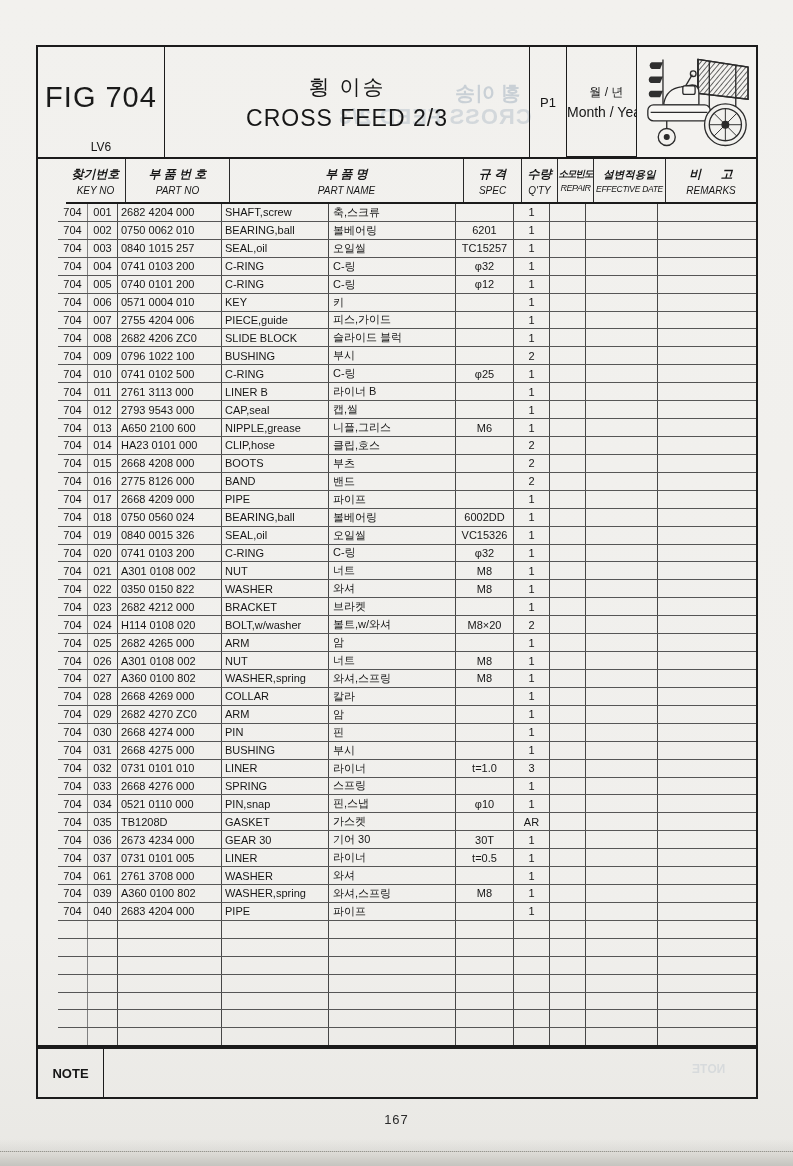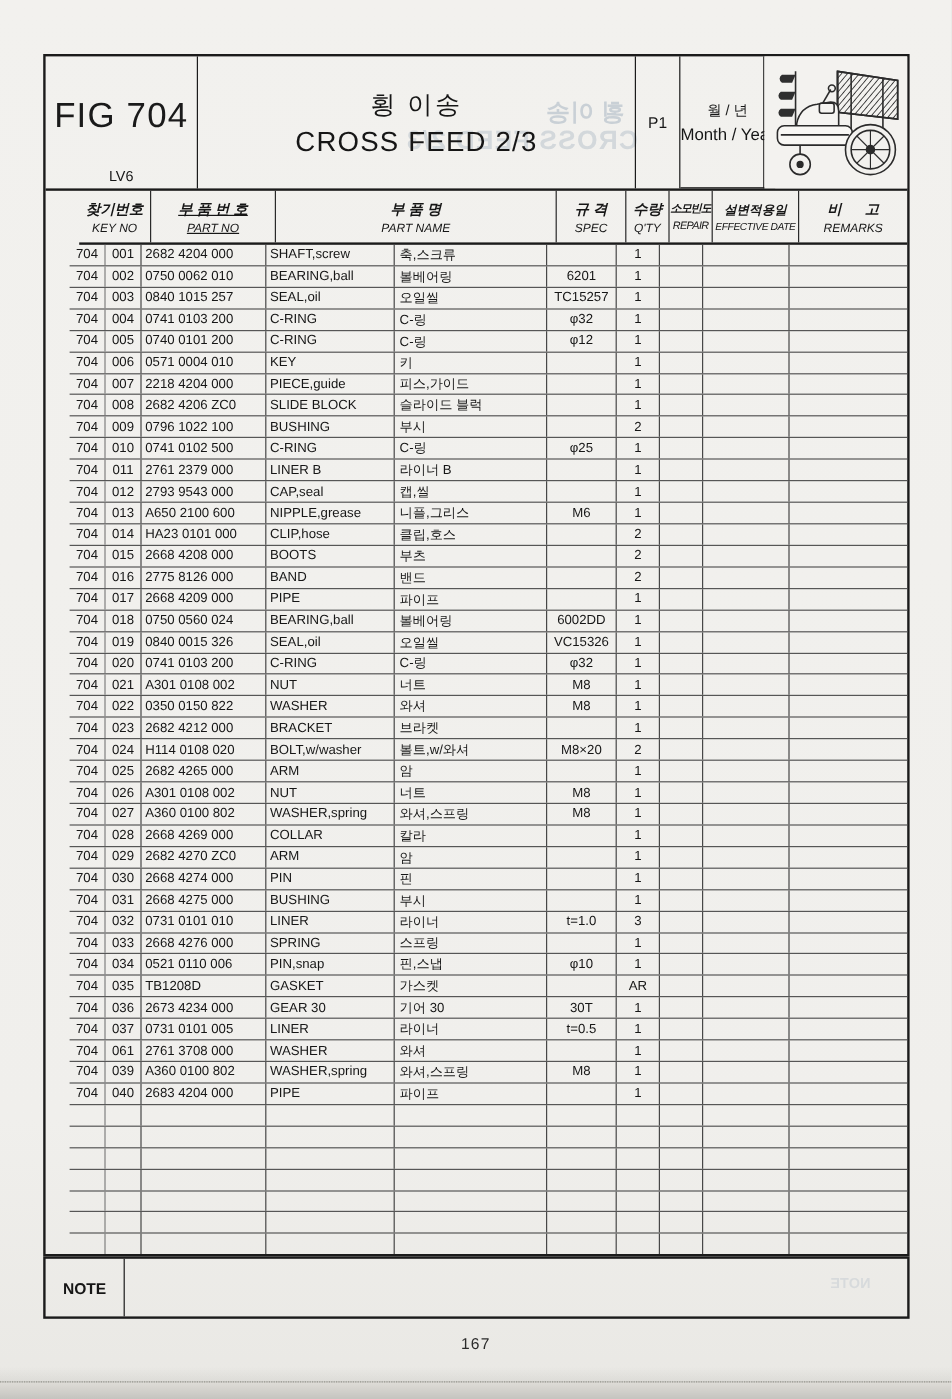--- a/index.html
+++ b/index.html
@@ -37,21 +37,21 @@
   .h-pic { flex:1; display:flex; align-items:center; justify-content:center; background:#f3f2ef; }
 
   
   .colhead { height:45px; display:flex; border-bottom:2px solid #1b1b1b;
              font-style:italic;margin-left:28px; }
   .ch { border-right:1px solid #2a2a2a; display:flex; flex-direction:column;
         align-items:center; justify-content:center; gap:2px; overflow:hidden; }
   .ch:last-child { border-right:none; }
   .ch .kr { font-size:12px; font-weight:600; white-space:nowrap; }
   .ch .en { font-size:10px; white-space:nowrap; }
-  .ch-key { width:60px; } .ch-pno { width:104px;text-decoration:underline; } .ch-pname { width:234px; }
+  .ch-key { width:60px; } .ch-pno { width:104px; } .ch-pname { width:234px; }
   .ch-spec { width:58px; } .ch-qty { width:36px; }
   .ch-rep { width:36px; } .ch-rep .kr { font-size:9.5px; letter-spacing:-1px; }
   .ch-rep .en { font-size:9px; letter-spacing:-0.5px; }
   .ch-eff { width:72px; } .ch-eff .kr { font-size:10.5px; }
   .ch-eff .en { font-size:8.5px; letter-spacing:-0.3px; }
   .ch-rem { flex:1; } .ch-rem .kr { letter-spacing:8px; padding-left:8px; }
 
   
   .grid { flex:1; display:flex; flex-direction:column;margin-left:20px; }
   .prow { flex:1; display:flex; border-bottom:1px solid #565656; }
@@ -271,21 +271,21 @@
           <div class="cell c-nkr">키</div>
           <div class="cell c-spec"></div>
           <div class="cell c-qty">1</div>
           <div class="cell c-rep"></div>
           <div class="cell c-eff"></div>
           <div class="cell c-rem"></div>
         </div>
         <div class="prow">
           <div class="cell c-fig">704</div>
           <div class="cell c-key">007</div>
-          <div class="cell c-pno">2218 4204 000</div>
+          <div class="cell c-pno">2755 4204 006</div>
           <div class="cell c-nen">PIECE,guide</div>
           <div class="cell c-nkr">피스,가이드</div>
           <div class="cell c-spec"></div>
           <div class="cell c-qty">1</div>
           <div class="cell c-rep"></div>
           <div class="cell c-eff"></div>
           <div class="cell c-rem"></div>
         </div>
         <div class="prow">
           <div class="cell c-fig">704</div>
@@ -319,21 +319,21 @@
           <div class="cell c-nkr">C-링</div>
           <div class="cell c-spec">φ25</div>
           <div class="cell c-qty">1</div>
           <div class="cell c-rep"></div>
           <div class="cell c-eff"></div>
           <div class="cell c-rem"></div>
         </div>
         <div class="prow">
           <div class="cell c-fig">704</div>
           <div class="cell c-key">011</div>
-          <div class="cell c-pno">2761 2379 000</div>
+          <div class="cell c-pno">2761 3113 000</div>
           <div class="cell c-nen">LINER B</div>
           <div class="cell c-nkr">라이너 B</div>
           <div class="cell c-spec"></div>
           <div class="cell c-qty">1</div>
           <div class="cell c-rep"></div>
           <div class="cell c-eff"></div>
           <div class="cell c-rem"></div>
         </div>
         <div class="prow">
           <div class="cell c-fig">704</div>
@@ -595,21 +595,21 @@
           <div class="cell c-nkr">스프링</div>
           <div class="cell c-spec"></div>
           <div class="cell c-qty">1</div>
           <div class="cell c-rep"></div>
           <div class="cell c-eff"></div>
           <div class="cell c-rem"></div>
         </div>
         <div class="prow">
           <div class="cell c-fig">704</div>
           <div class="cell c-key">034</div>
-          <div class="cell c-pno">0521 0110 006</div>
+          <div class="cell c-pno">0521 0110 000</div>
           <div class="cell c-nen">PIN,snap</div>
           <div class="cell c-nkr">핀,스냅</div>
           <div class="cell c-spec">φ10</div>
           <div class="cell c-qty">1</div>
           <div class="cell c-rep"></div>
           <div class="cell c-eff"></div>
           <div class="cell c-rem"></div>
         </div>
         <div class="prow">
           <div class="cell c-fig">704</div>

